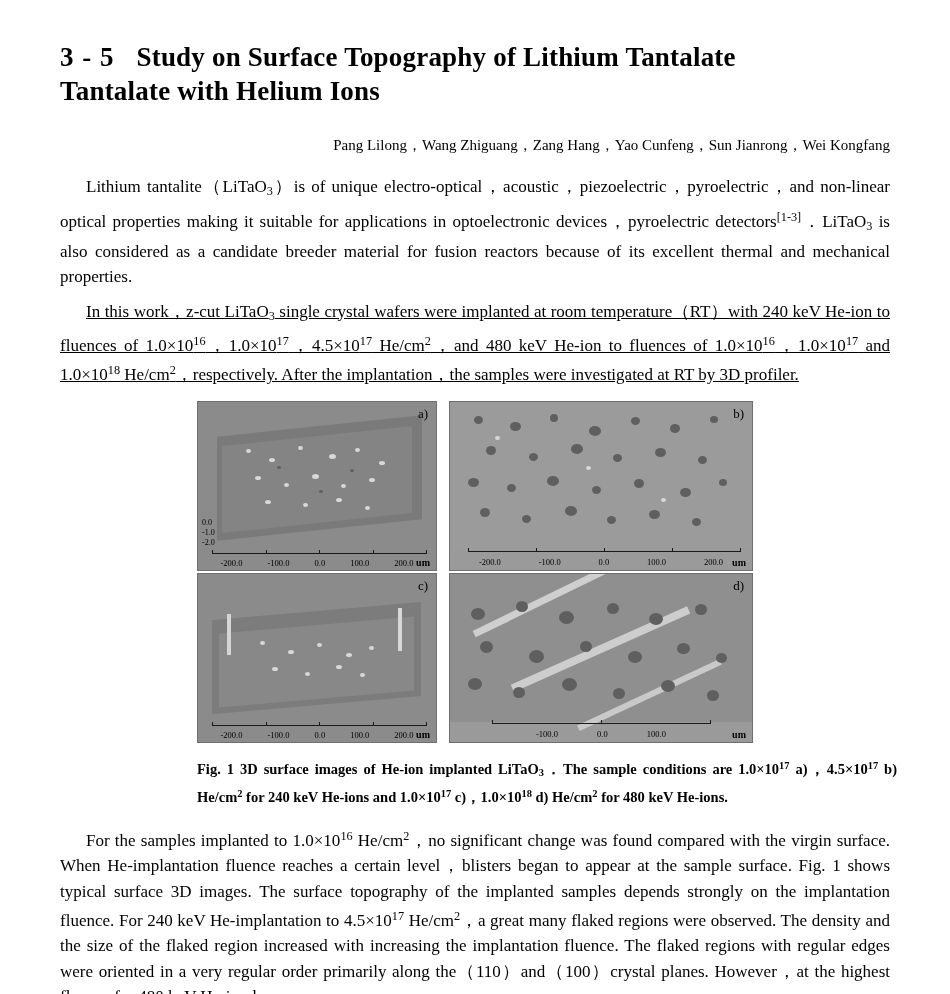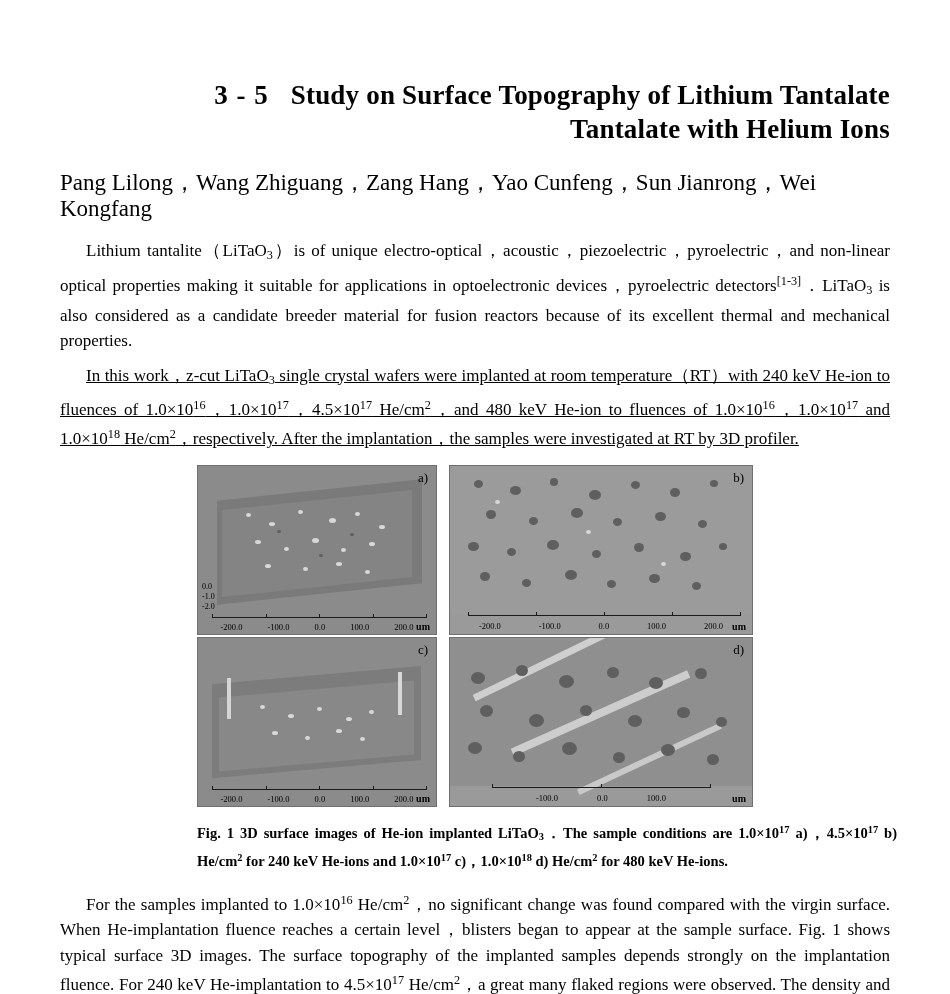--- a/index.html
+++ b/index.html
@@ -17,40 +17,40 @@
   .page {
     position: relative;
     width: 950px;
     height: 994px;
     box-sizing: border-box;
     padding: 0 60px;
   }
 
   
   .title-block {
-    margin-top: 78px;
-    text-align: right;
+    margin-top: 40px;
+    text-align: left;
   }
   .title-line {
     font-family: "Liberation Serif", serif;
     font-weight: bold;
     font-size: 27px;
     line-height: 34px;
     letter-spacing: 0.2px;
   }
   .title-number {
     margin-right: 22px;
     letter-spacing: 1px;
   }
 
   
   .authors {
     margin-top: 24px;
-    text-align: left;
-    font-size: 23px;
+    text-align: right;
+    font-size: 15px;
     line-height: 26px;
   }
 
   
   .body-text {
     margin-top: 16px;
     font-size: 17px;
     line-height: 25.5px;
     text-align: justify;
     text-justify: inter-word;

